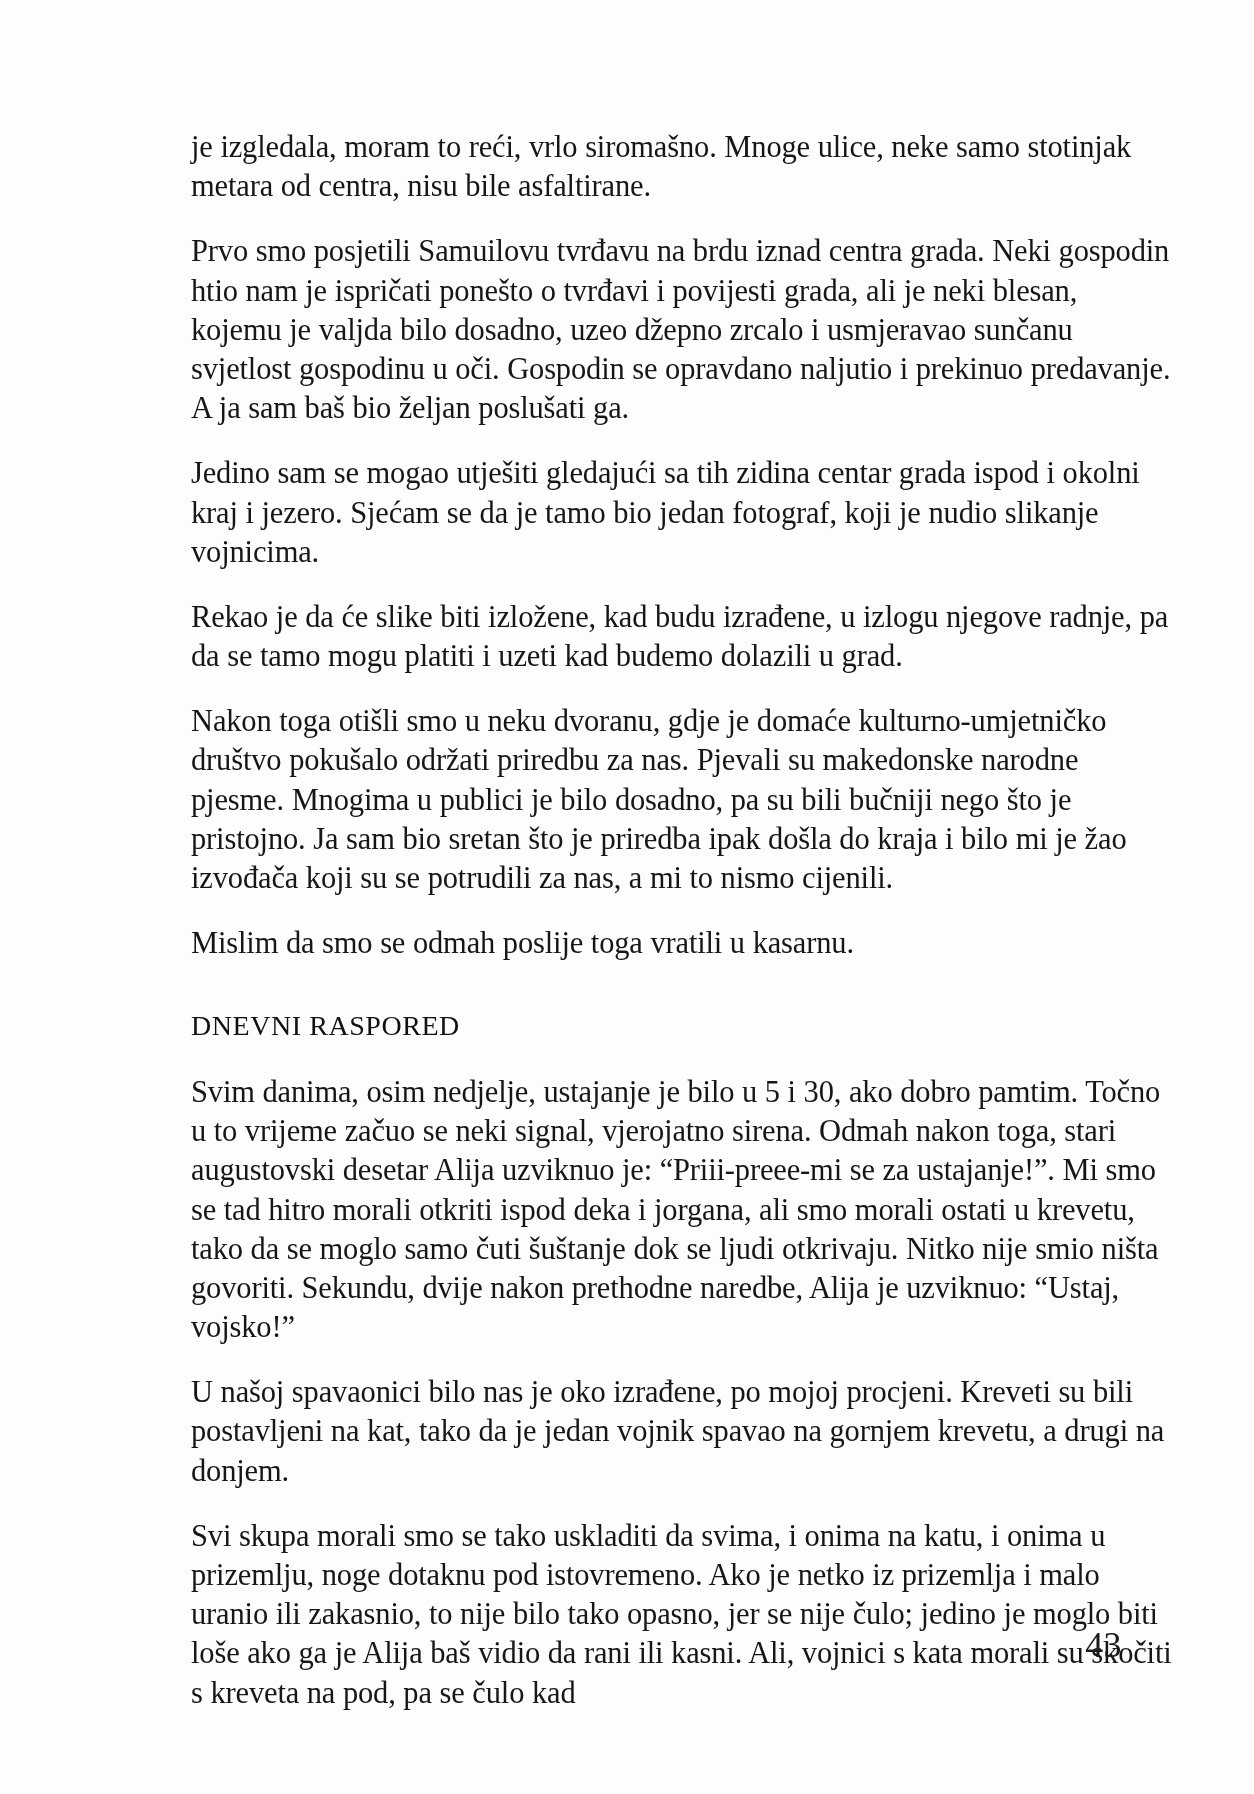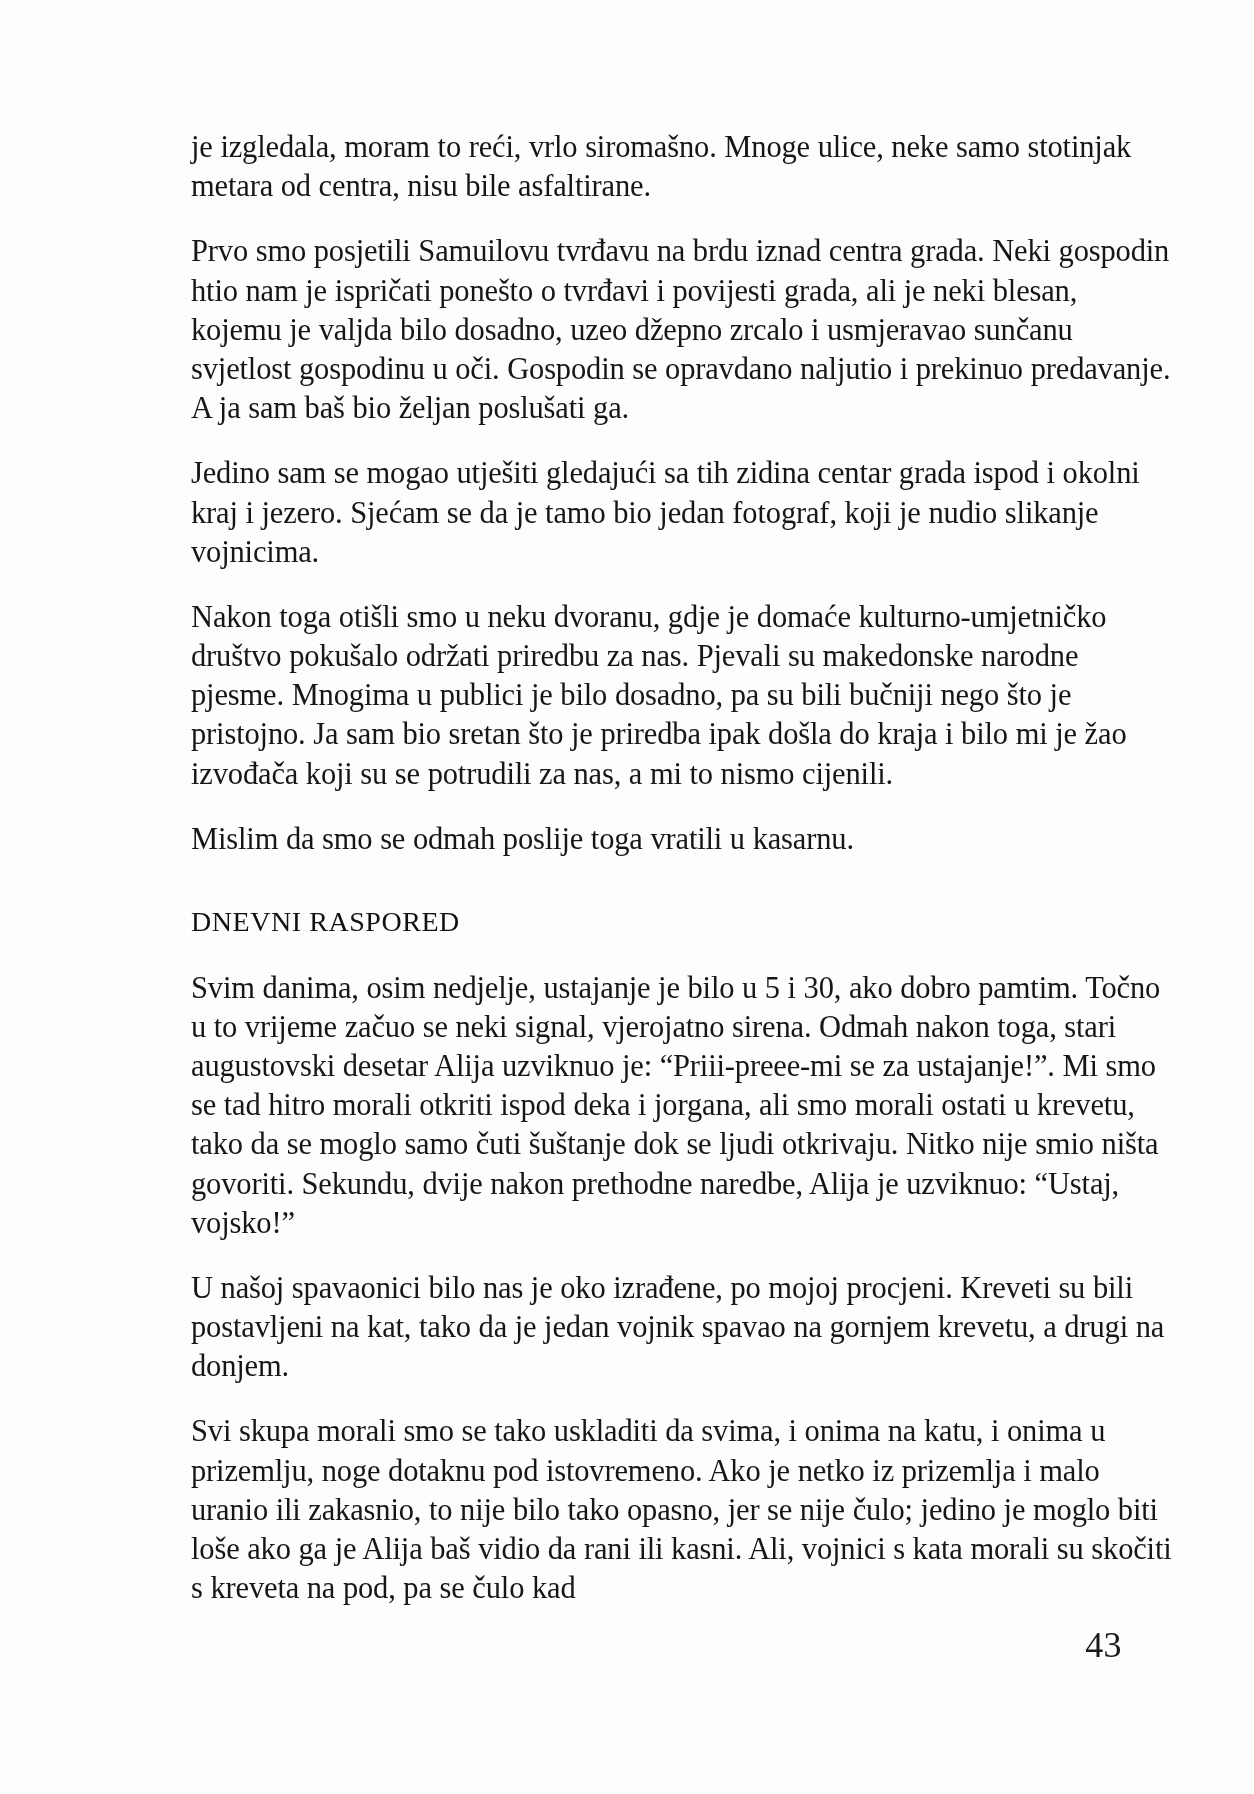--- a/index.html
+++ b/index.html
@@ -55,20 +55,21 @@
 </style>
 </head>
 <body>
 
 <div class="page">
   <div class="content">
 
     <p class="para">je izgledala, moram to reći, vrlo siromašno. Mnoge ulice, neke samo stotinjak metara od centra, nisu bile asfaltirane.</p>
     <p class="para">Prvo smo posjetili Samuilovu tvrđavu na brdu iznad centra grada. Neki gospodin htio nam je ispričati ponešto o tvrđavi i povijesti grada, ali je neki blesan, kojemu je valjda bilo dosadno, uzeo džepno zrcalo i usmjeravao sunčanu svjetlost gospodinu u oči. Gospodin se opravdano naljutio i prekinuo predavanje. A ja sam baš bio željan poslušati ga.</p>
     <p class="para">Jedino sam se mogao utješiti gledajući sa tih zidina centar grada ispod i okolni kraj i jezero. Sjećam se da je tamo bio jedan fotograf, koji je nudio slikanje vojnicima.</p>
+    <p class="para">Rekao je da će slike biti izložene, kad budu izrađene, u izlogu njegove radnje, pa da se tamo mogu platiti i uzeti kad budemo dolazili u grad.</p>
     <p class="para">Nakon toga otišli smo u neku dvoranu, gdje je domaće kulturno-umjetničko društvo pokušalo održati priredbu za nas. Pjevali su makedonske narodne pjesme. Mnogima u publici je bilo dosadno, pa su bili bučniji nego što je pristojno. Ja sam bio sretan što je priredba ipak došla do kraja i bilo mi je žao izvođača koji su se potrudili za nas, a mi to nismo cijenili.</p>
     <p class="para">Mislim da smo se odmah poslije toga vratili u kasarnu.</p>
 
     <h2 class="heading">DNEVNI RASPORED</h2>
 
     <p class="para">Svim danima, osim nedjelje, ustajanje je bilo u 5 i 30, ako dobro pamtim. Točno u to vrijeme začuo se neki signal, vjerojatno sirena. Odmah nakon toga, stari augustovski desetar Alija uzviknuo je: “Priii-preee-mi se za ustajanje!”. Mi smo se tad hitro morali otkriti ispod deka i jorgana, ali smo morali ostati u krevetu, tako da se moglo samo čuti šuštanje dok se ljudi otkrivaju. Nitko nije smio ništa govoriti. Sekundu, dvije nakon prethodne naredbe, Alija je uzviknuo: “Ustaj, vojsko!”</p>
     <p class="para">U našoj spavaonici bilo nas je oko izrađene, po mojoj procjeni. Kreveti su bili postavljeni na kat, tako da je jedan vojnik spavao na gornjem krevetu, a drugi na donjem.</p>
     <p class="para">Svi skupa morali smo se tako uskladiti da svima, i onima na katu, i onima u prizemlju, noge dotaknu pod istovremeno. Ako je netko iz prizemlja i malo uranio ili zakasnio, to nije bilo tako opasno, jer se nije čulo; jedino je moglo biti loše ako ga je Alija baš vidio da rani ili kasni. Ali, vojnici s kata morali su skočiti s kreveta na pod, pa se čulo kad</p>
 
   </div>

